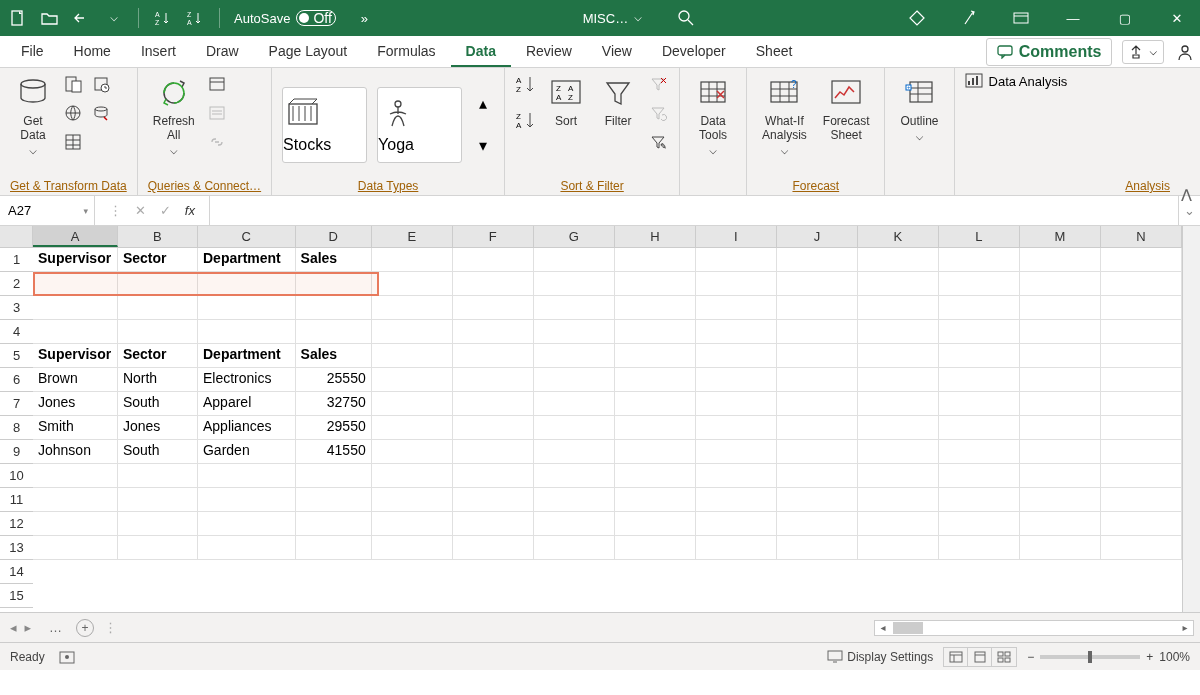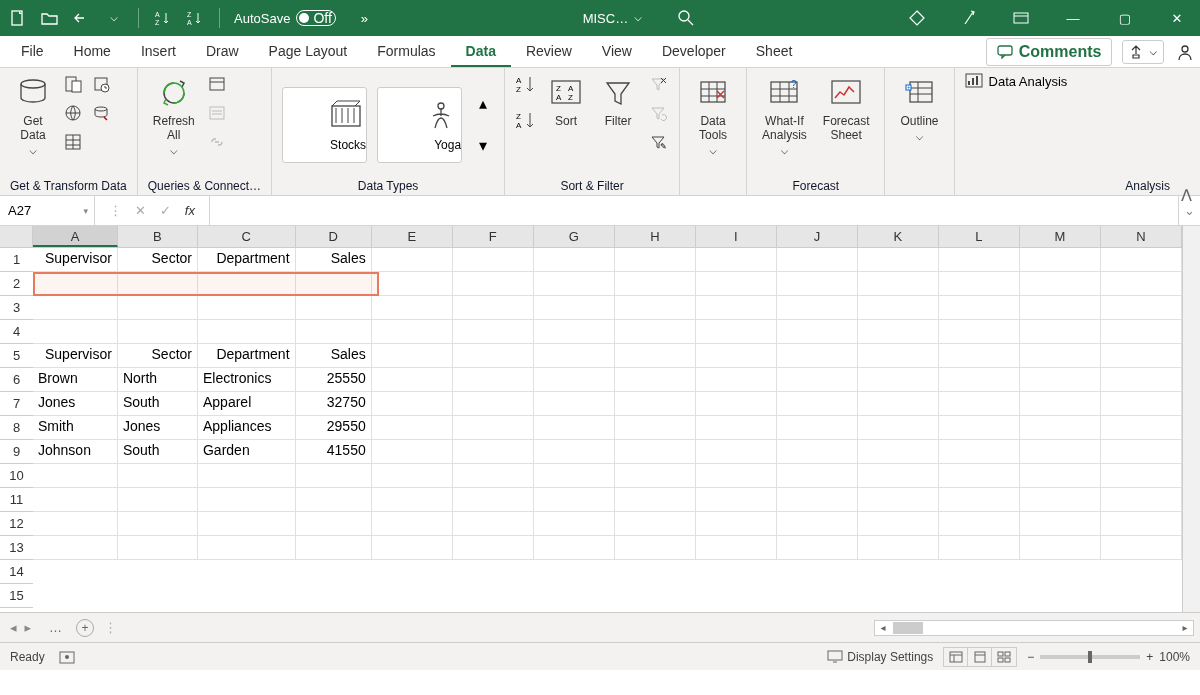--- a/index.html
+++ b/index.html
@@ -26,46 +26,46 @@
 .tabs-row .tab.active { color: #217346; font-weight: 600; border-bottom: 2px solid #217346; }
 .tabs-row .spacer { flex: 1; }
 .tabs-row .comments { display:flex; align-items:center; gap:6px; color:#217346; font-weight:600; border:1px solid #ccc; border-radius:3px; padding:4px 10px; cursor:pointer;}
 .tabs-row .share { margin-left:10px; display:flex; gap:6px; align-items:center; border:1px solid #ccc; border-radius:3px; padding:4px 6px; cursor:pointer;}
 .tabs-row .account-icon { margin-left:12px; cursor:pointer;}
 
 
 .ribbon { background: #f3f2f1; border-bottom: 1px solid #d4d4d4; height: 128px; display: flex; }
 .ribbon .group { border-right: 1px solid #d4d4d4; display: flex; flex-direction: column; justify-content: space-between; padding: 5px 10px 2px 10px; }
 .ribbon .group .body { display: flex; align-items: flex-start; gap: 6px; flex: 1; }
-.ribbon .group .label { font-size: 12px; color: #0f172a; text-align: center; padding-top: 3px; }
+.ribbon .group .label { font-size: 12px; color: #a16207; text-align: center; padding-top: 3px; text-decoration: underline; }
 .ribbon .bigbtn { display: flex; flex-direction: column; align-items: center; gap: 3px; font-size: 12px; color: #333; cursor: pointer; padding: 2px 5px; }
 .ribbon .bigbtn .icon { width: 36px; height: 36px; display: flex; align-items: center; justify-content: center; }
 .ribbon .smallcol { display: flex; flex-direction: column; gap: 7px; }
 .ribbon .smallbtn { width: 22px; height: 22px; display: flex; align-items: center; justify-content: center; cursor: pointer; }
-.ribbon .dt-tile { background: #fff; border: 1px solid #ccc; border-radius: 3px; width: 85px; height: 76px; display: flex; flex-direction: column; align-items: flex-end; justify-content: center; gap: 4px; font-size: 12px; cursor: pointer; }
+.ribbon .dt-tile { background: #fff; border: 1px solid #ccc; border-radius: 3px; width: 85px; height: 76px; display: flex; flex-direction: column; align-items: flex-start; justify-content: center; gap: 4px; font-size: 16px; cursor: pointer; }
 
 
 .fbar { background: #fff; border-bottom: 1px solid #d4d4d4; height: 30px; display: flex; align-items: stretch; font-size: 13px; }
 .fbar .namebox { width: 95px; border-right: 1px solid #d4d4d4; display: flex; align-items:center; padding: 0 8px; position:relative;}
 .fbar .namebox::after{content:"▾"; position:absolute; right:6px; font-size:9px; color:#888;}
 .fbar .fx-btns { display:flex; align-items:center; gap:14px; padding: 0 14px; border-right:1px solid #d4d4d4; color:#aaa;}
 .fbar .fx-input { flex:1; padding: 0 8px; display:flex; align-items:center;}
 .fbar .expand { width:22px; display:flex; align-items:center; justify-content:center; border-left:1px solid #d4d4d4; color:#888; cursor:pointer;}
 
 
 .grid-area { position: relative; height: 386px; overflow: hidden; display:flex; }
 .grid-area .corner { height: 22px; background:#e6e6e6; border-bottom:1px solid #ccc; border-right:1px solid #ccc;}
 .grid-area .col-headers { display:flex; background:#e6e6e6; border-bottom:1px solid #ccc; height:22px;}
 .grid-area .col-header { border-right:1px solid #ccc; text-align:center; font-size:13px; color:#333; line-height:22px;}
 .grid-area .col-header.selected{ background:#d2d2d2; border-bottom:2px solid #217346;}
 .grid-area .row-header { height:24px; border-bottom:1px solid #ccc; text-align:center; font-size:13px; color:#333; line-height:24px;}
 .grid-area .cells { position:relative; }
 .grid-area .row { display:flex; height:24px; }
 .grid-area .cell { border-right:1px solid #e0e0e0; border-bottom:1px solid #e0e0e0; padding: 2px 5px; font-size:14px; white-space:nowrap; overflow:visible; position:relative;}
-.grid-area .cell.bold { font-weight:400;text-align:right; }
+.grid-area .cell.bold { font-weight:700; }
 .grid-area .cell.num { text-align:right; }
 .grid-area .highlight-sel { position:absolute; border:2px solid #e87a5d; background:rgba(232,122,93,0.08); pointer-events:none;}
 .grid-area .vscroll { width:18px; background:#f1f1f1; border-left:1px solid #ccc;}
 .grid-main { flex:1; overflow:hidden;}
 
 
 .sheettabs { height: 30px; background:#f3f2f1; border-top:1px solid #ccc; display:flex; align-items:center; font-size:13px;}
 .sheettabs .nav { display:flex; gap:8px; padding:0 10px; color:#888;}
 .sheettabs .nav span{cursor:pointer;}
 .sheettabs .tab { padding:5px 14px; border:1px solid #ccc; border-bottom:none; background:#fff; cursor:pointer; margin-top:3px;}

